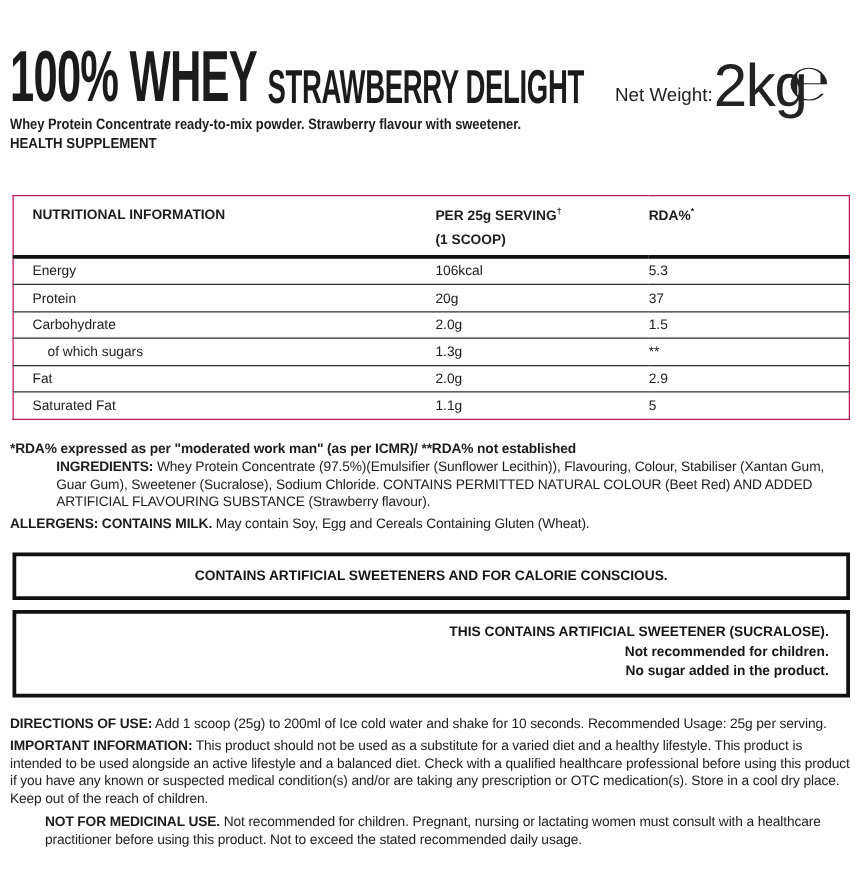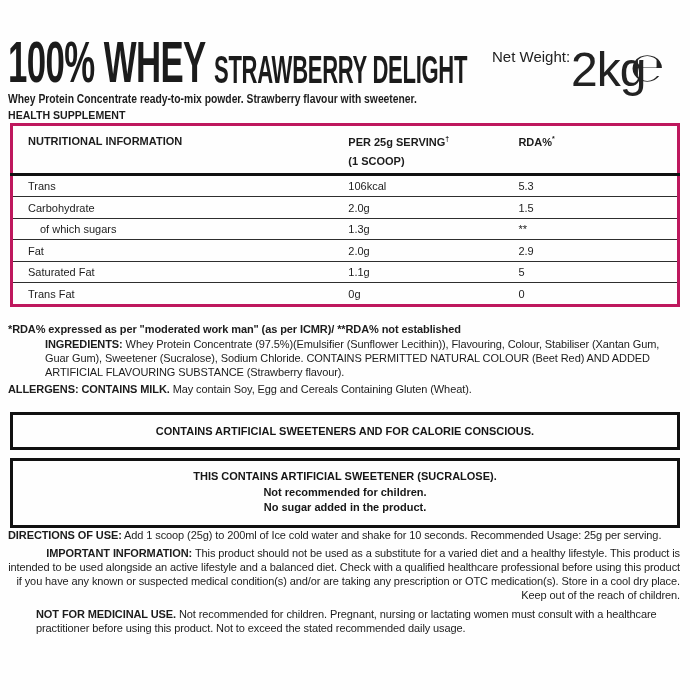--- a/index.html
+++ b/index.html
@@ -7,54 +7,54 @@
   body {
     width: 690px; height: 700px;
     background: #ffffff;
     font-family: "Liberation Sans", "DejaVu Sans", sans-serif;
     color: #1c1c1c;
     overflow: hidden;
   }
   .page { position: relative; width: 690px; height: 700px; background: #fefefe; }
 
   
-  .header { position: relative; height: 123px; }
+  .header { position: relative; height: 140px; }
   .brand {
     position: absolute; left: 8px; top: 33px;
     font-size: 58px; line-height: 1; font-weight: 700;
     letter-spacing: -1px; color: #1b1b1b;
     transform: scaleX(0.60); transform-origin: left top;
     white-space: nowrap;
   }
   .flavour {
     position: absolute; left: 214px; top: 51px;
     font-size: 38px; line-height: 1; font-weight: 700;
     letter-spacing: -0.5px; color: #1b1b1b;
     transform: scaleX(0.58); transform-origin: left top;
     white-space: nowrap;
   }
-  .nw-label { position: absolute; left: 492px; top: 49px; font-size: 15px; line-height: 1; color: #222; }
+  .nw-label { position: absolute; left: 492px; top: 69px; font-size: 15px; line-height: 1; color: #222; }
   .nw-value { position: absolute; left: 571px; top: 46px; font-size: 48px; line-height: 1; font-weight: 400; letter-spacing: -1px; color: #222; }
   .nw-e { position: absolute; left: 630px; top: 47px; font-size: 40px; line-height: 1; font-family: "DejaVu Sans", sans-serif; color: #222; }
   .subtitle {
     position: absolute; left: 8px; top: 92px; margin: 0;
     font-size: 12px; font-weight: 700; white-space: nowrap;
     transform: scaleX(0.86); transform-origin: left top;
   }
   .supplement {
     position: absolute; left: 8px; top: 109px; margin: 0;
     font-size: 11.5px; font-weight: 700; white-space: nowrap;
     transform: scaleX(0.92); transform-origin: left top;
   }
 
   
   table.nutri {
     border-collapse: collapse; table-layout: fixed;
-    width: calc(100% - 20px); margin: 0 10px;
-    border: 3px solid #be185d;
+    width: calc(100% - 20px); margin: 16px 10px;
+    border: 1px solid #be185d;
   }
   .nutri th, .nutri td { text-align: left; font-size: 11px; color: #1c1c1c; }
   .nutri thead th {
     font-weight: 700; vertical-align: top;
     padding: 9px 0 6px; border-bottom: 3px solid #111;
   }
   .nutri .c1 { width: 50.5%; padding-left: 15px; }
   .nutri .c2 { width: 25.5%; }
   .nutri .c3 { width: 24%; }
   .nutri sup { font-size: 7px; }
@@ -66,31 +66,31 @@
   
   .para {
     margin: 0; padding: 0 10px 0 8px;
     font-size: 11px; line-height: 14px;
     letter-spacing: -0.1px; color: #1c1c1c;
   }
   .b { font-weight: 700; }
   .footnote { margin-top: 15px; font-weight: 700; }
   .ingredients { margin-top: 1px; margin-left: 37px; }
   .allergens { margin-top: 3px; }
-  .directions { }
-  .important { margin-top: 4px; text-align: right; }
+  .directions { margin-top: 14px; }
+  .important { margin-top: 4px; }
   .medicinal { margin-top: 5px; padding-left: 36px; }
 
   
   .notice {
     border: 3px solid #111; margin: 0 10px;
     text-align: center; font-size: 11px; font-weight: 700; color: #161616;
   }
   .notice1 { margin-top: 16px; padding: 9px 6px 8px; }
-  .notice2 { margin-top: 8px; padding: 8px 14px 9px; }
+  .notice2 { margin-top: 8px; padding: 8px 14px 9px; text-align: right; }
   .notice p { margin: 0; line-height: 15.5px; }
 </style>
 </head>
 <body>
 
 <div class="page">
 
   <div class="header">
     <div class="brand">100% WHEY</div>
     <div class="flavour">STRAWBERRY DELIGHT</div>
@@ -111,48 +111,48 @@
           <div><span>PER 25g SERVING</span><sup>†</sup></div>
           <div class="scoop">(1 SCOOP)</div>
         </th>
         <th class="c3">
           <span>RDA%</span><sup>*</sup>
         </th>
       </tr>
     </thead>
     <tbody>
       <tr>
-        <td class="c1">Trans</td>
+        <td class="c1">Energy</td>
         <td class="c2">106kcal</td>
         <td class="c3">5.3</td>
+      </tr>
+      <tr>
+        <td class="c1">Protein</td>
+        <td class="c2">20g</td>
+        <td class="c3">37</td>
       </tr>
       <tr>
         <td class="c1">Carbohydrate</td>
         <td class="c2">2.0g</td>
         <td class="c3">1.5</td>
       </tr>
       <tr>
         <td class="c1 indent">of which sugars</td>
         <td class="c2">1.3g</td>
         <td class="c3">**</td>
       </tr>
       <tr>
         <td class="c1">Fat</td>
         <td class="c2">2.0g</td>
         <td class="c3">2.9</td>
       </tr>
       <tr>
         <td class="c1">Saturated Fat</td>
         <td class="c2">1.1g</td>
         <td class="c3">5</td>
-      </tr>
-      <tr>
-        <td class="c1">Trans Fat</td>
-        <td class="c2">0g</td>
-        <td class="c3">0</td>
       </tr>
     </tbody>
   </table>
 
   <p class="para footnote">*RDA% expressed as per "moderated work man" (as per ICMR)/ **RDA% not established</p>
 
   <p class="para ingredients"><span class="b">INGREDIENTS:</span><span> Whey Protein Concentrate (97.5%)(Emulsifier (Sunflower Lecithin)), Flavouring, Colour, Stabiliser (Xantan Gum, Guar Gum), Sweetener (Sucralose), Sodium Chloride. CONTAINS PERMITTED NATURAL COLOUR (Beet Red) AND ADDED ARTIFICIAL FLAVOURING SUBSTANCE (Strawberry flavour).</span></p>
 
   <p class="para allergens"><span class="b">ALLERGENS: CONTAINS MILK.</span><span> May contain Soy, Egg and Cereals Containing Gluten (Wheat).</span></p>
 

